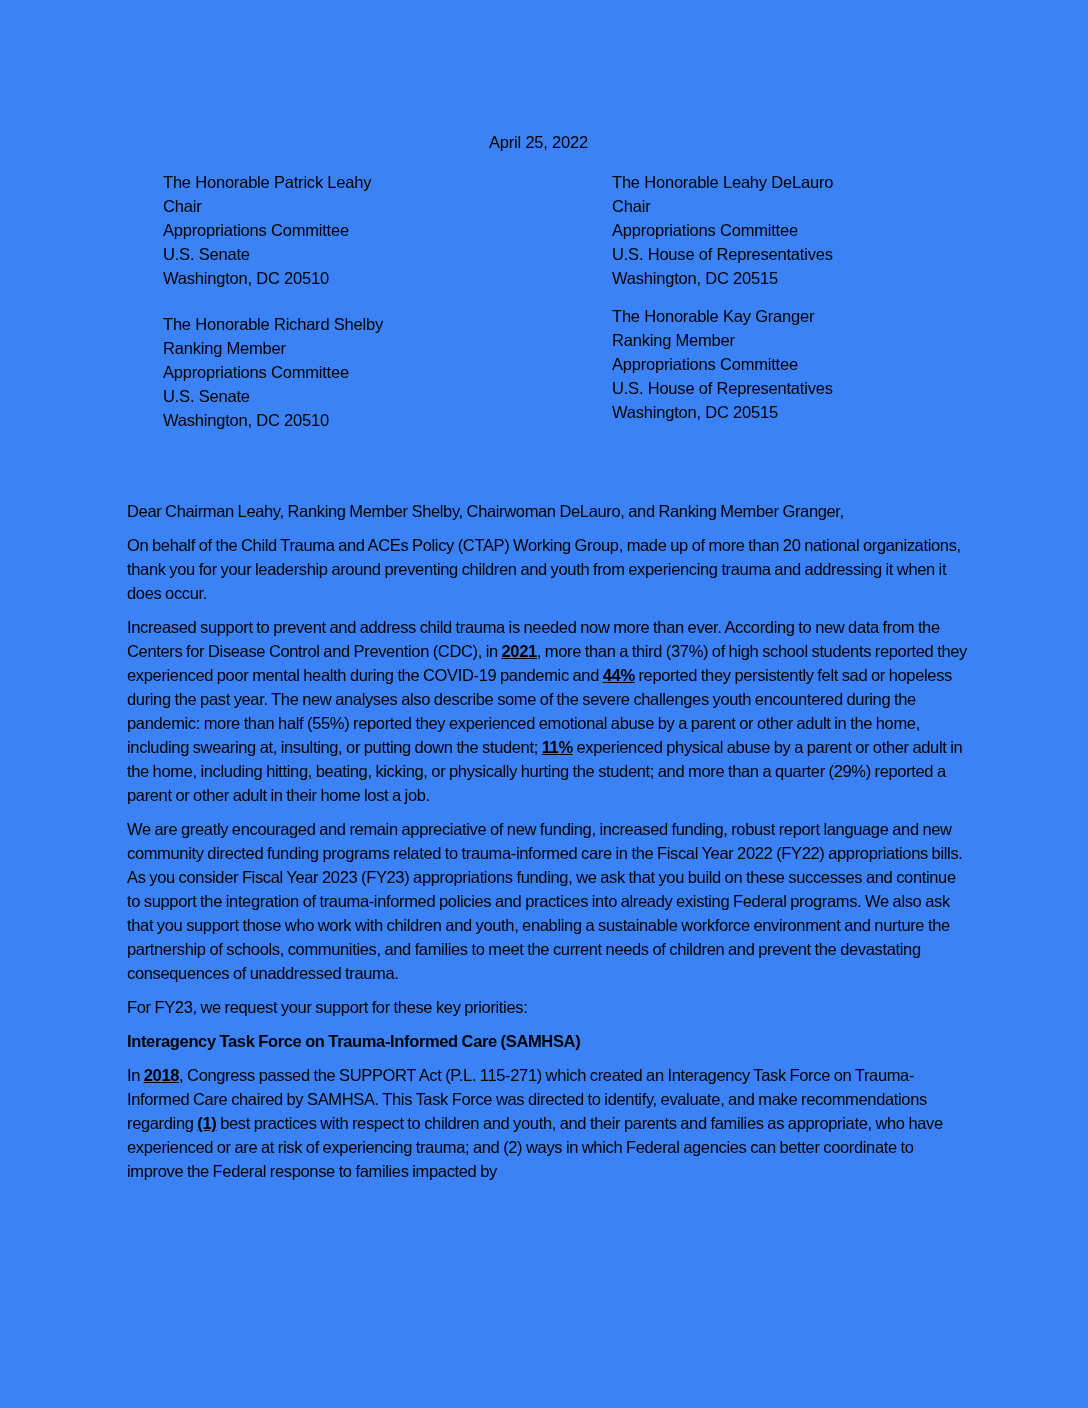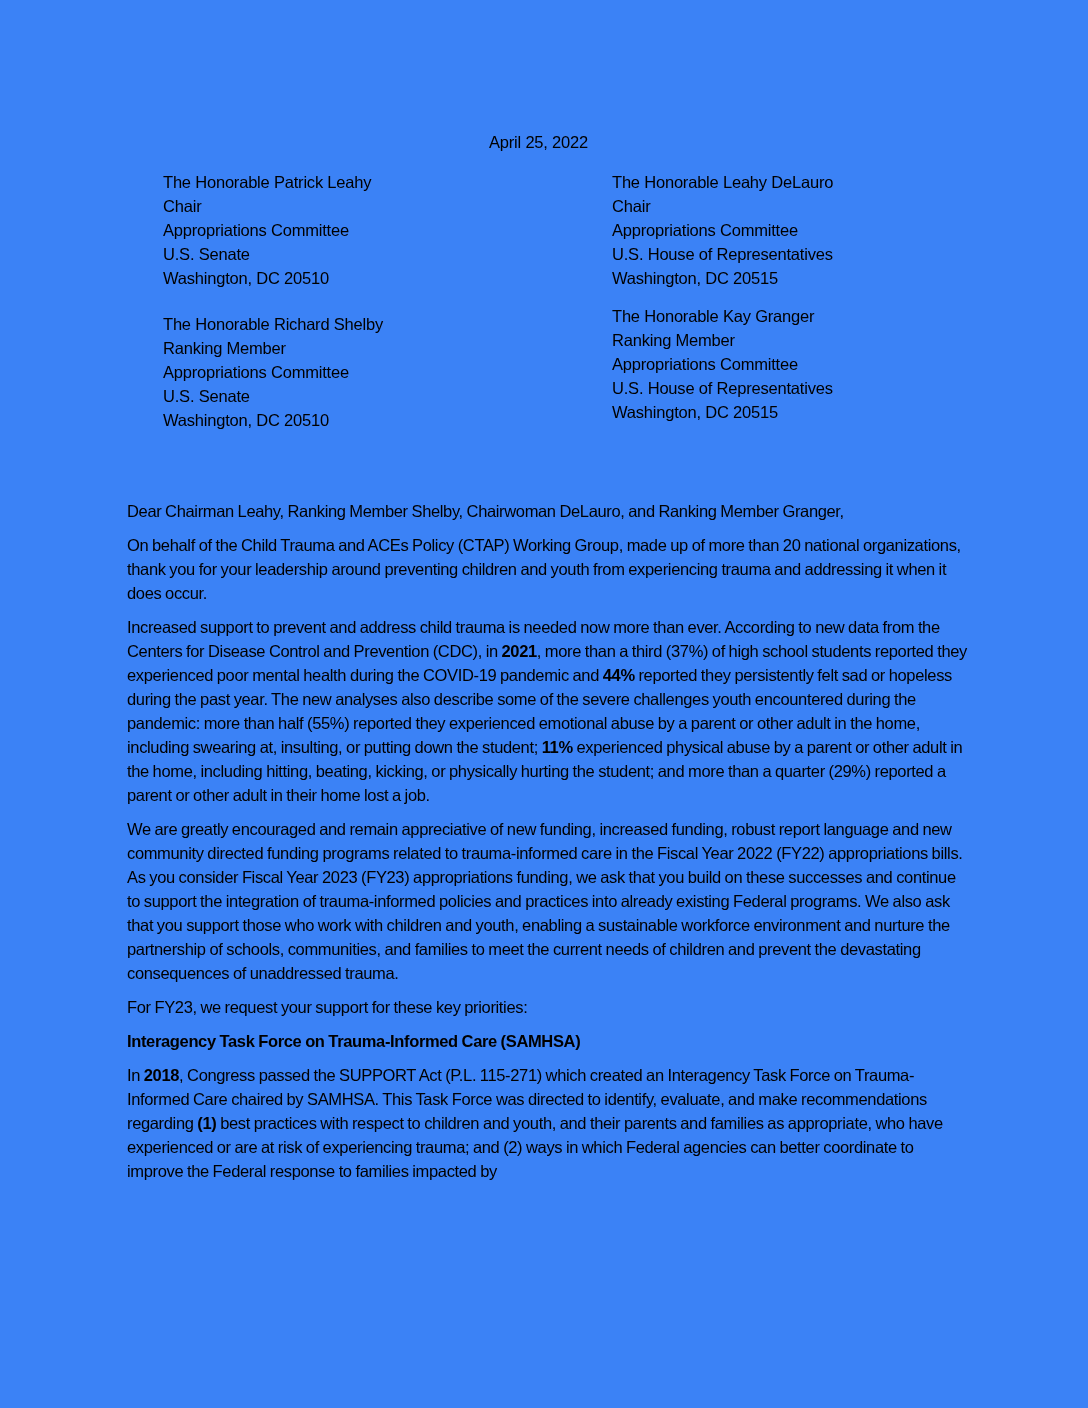--- a/index.html
+++ b/index.html
@@ -20,21 +20,21 @@
     .addr div { white-space: nowrap; }
     .addr.l1 { left: 127px; top: 170px; }
     .addr.r1 { left: 576px; top: 170px; }
     .addr.l2 { left: 127px; top: 312px; }
     .addr.r2 { left: 576px; top: 304px; }
     .body {
       position: absolute; left: 127px; top: 452px; width: 840px;
       font-size: 16.5px; line-height: 24px; letter-spacing: -0.35px; word-spacing: -0.5px; margin-top: 47px;
     }
     .body p { margin: 0 0 10px 0; }
-    .body b { font-weight: bold; }
+    .body b { font-weight: bold; text-decoration: underline; }
     .heading { font-weight: bold; }
   </style>
 </head>
 <body>
 
 <div class="page">
 
   <div class="date">April 25, 2022</div>
 
   <div class="addr l1">

